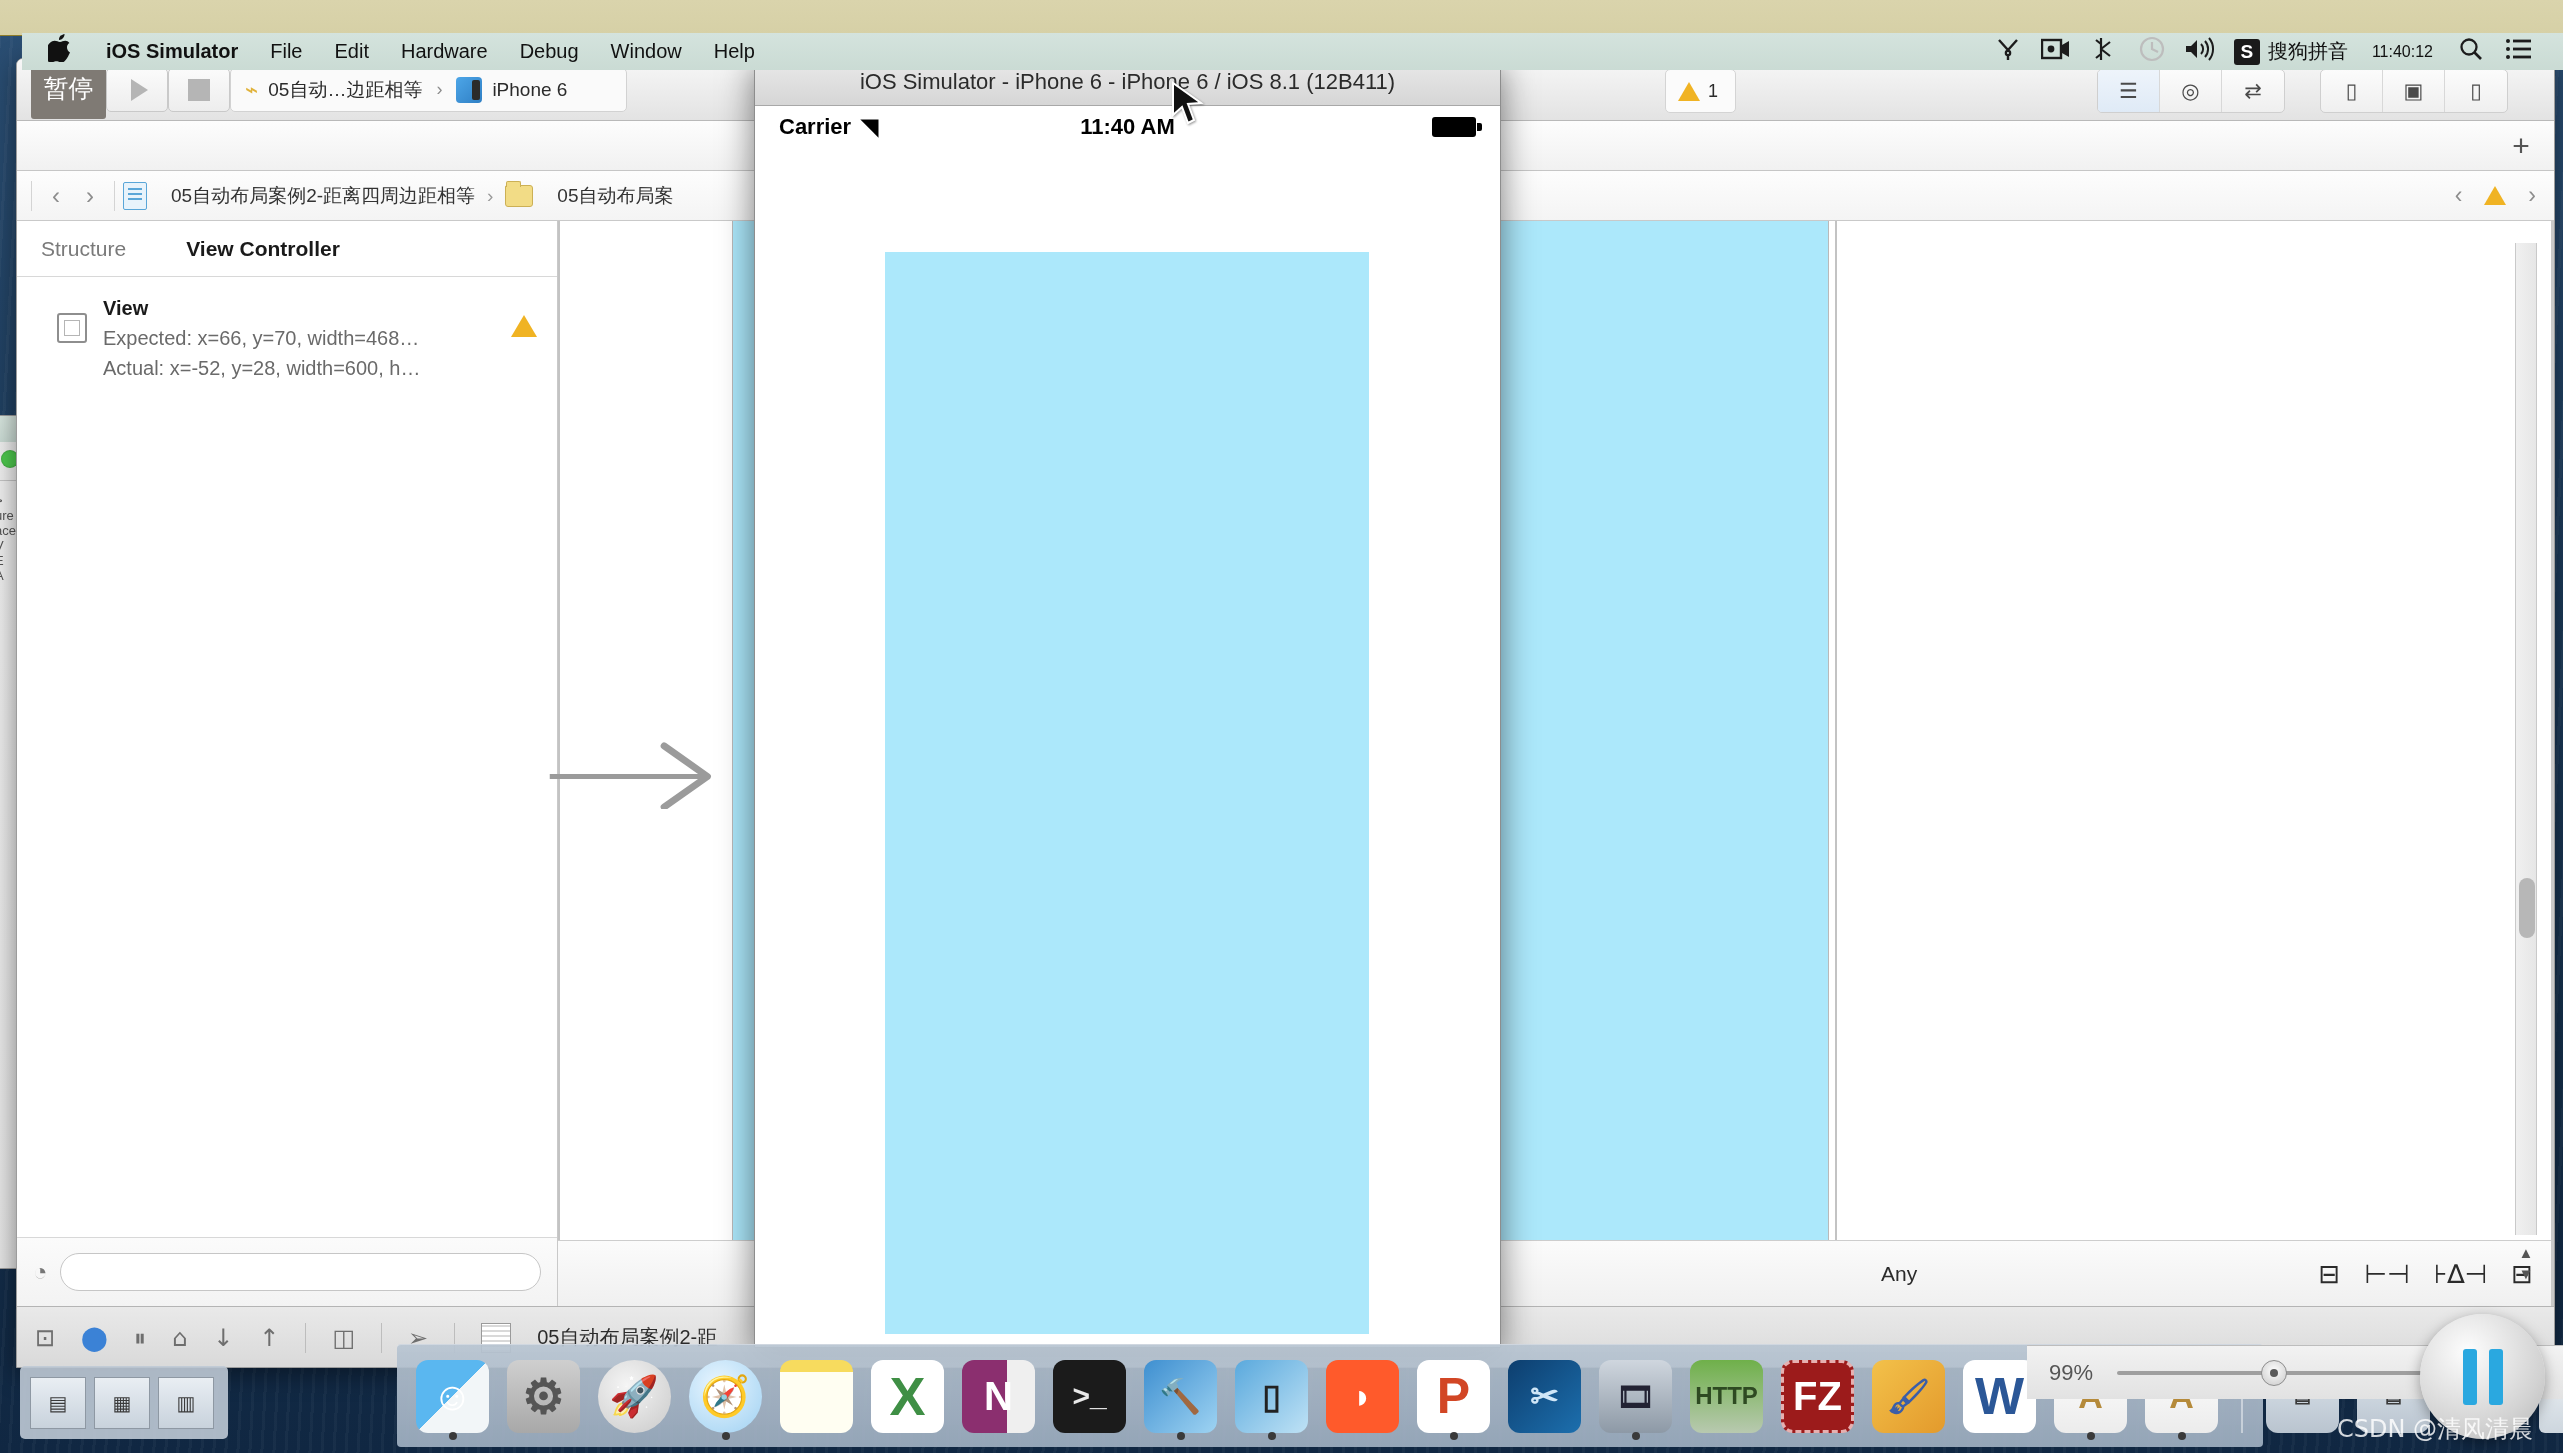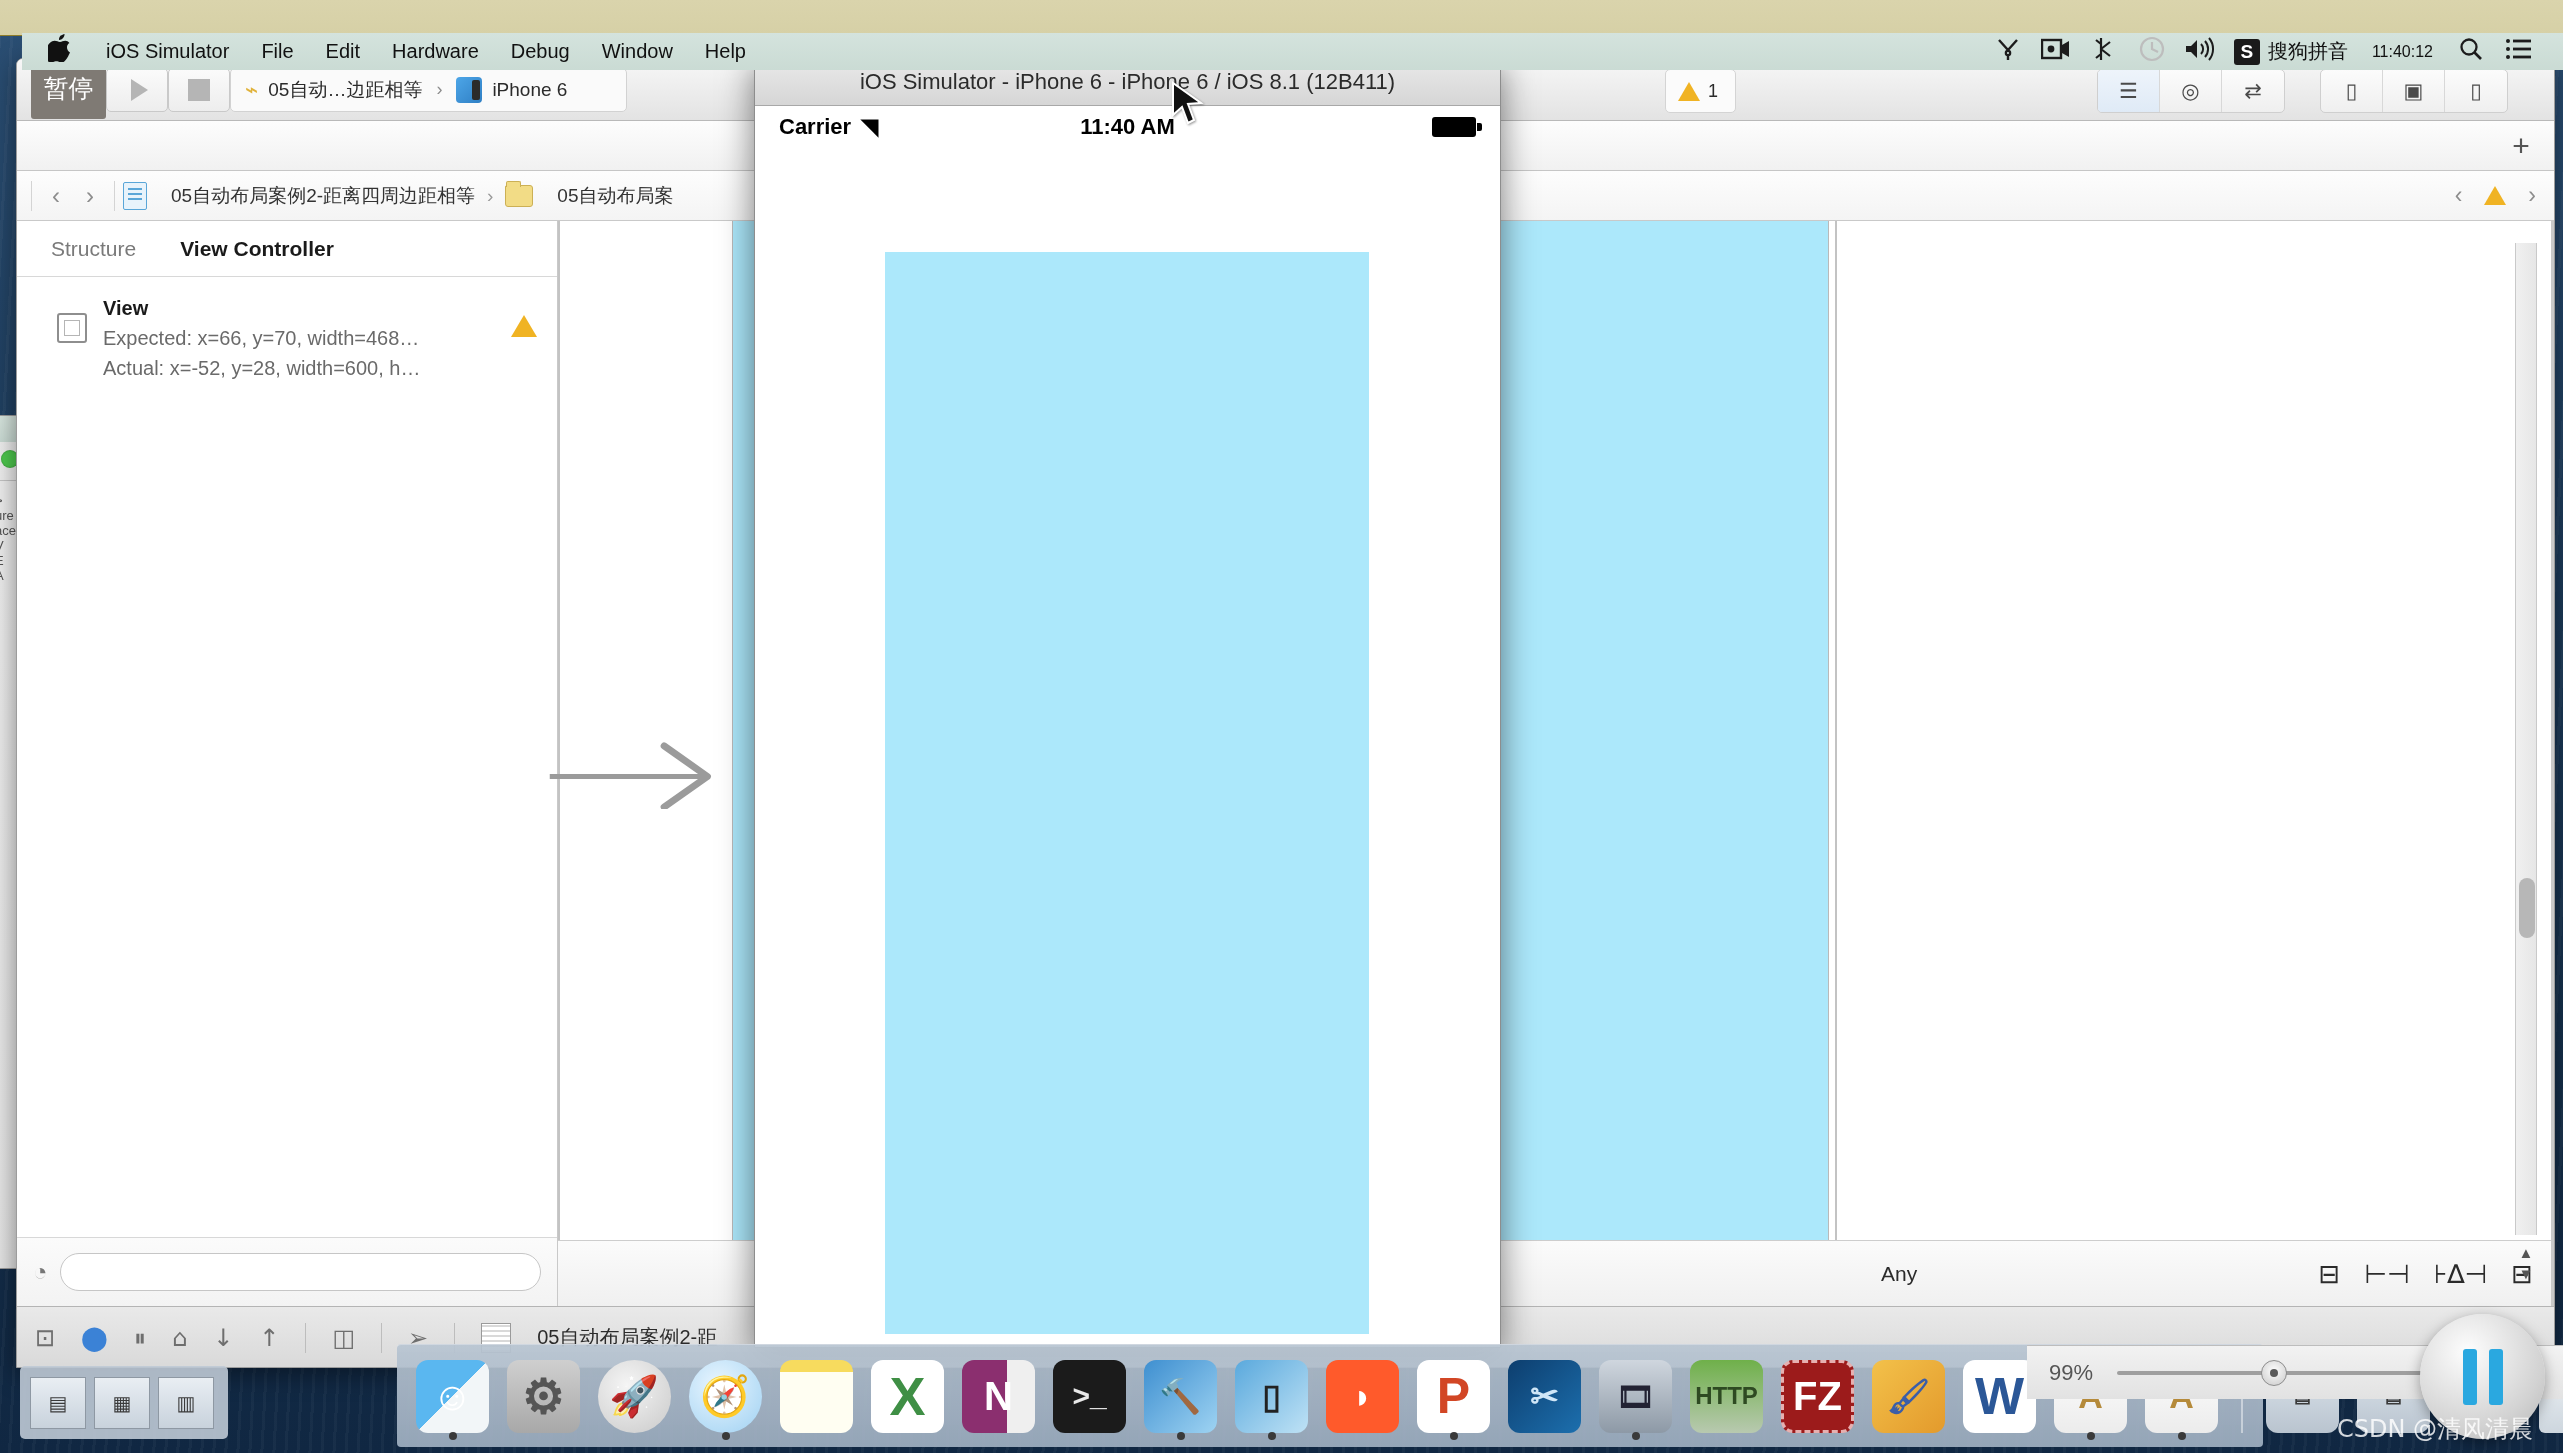--- a/index.html
+++ b/index.html
@@ -32,21 +32,21 @@
   }
   .menubar-inner{
     position:absolute; top:33px; left:22px; right:0; height:37px;
     background: linear-gradient(180deg,#d4e3dd 0%,#cadbd4 100%);
     display:flex; align-items:center;
   }
   .mb-left { display: flex; align-items: center; gap: 0; padding-left: 22px;}
   .mb-item {
     font-size: 20px; color: #111; padding: 2px 16px; white-space: nowrap;
   }
-  .mb-item.bold { font-weight: normal; }
+  .mb-item.bold { font-weight: bold; }
   .apple-logo { font-size: 25px; line-height: 1; padding: 0 18px 4px 4px; color:#111;}
   .mb-right { margin-left: auto; display: flex; align-items: center; gap: 0; padding-right: 20px;}
   .mb-icon { width: 48px; text-align: center; font-size: 22px; color: #1c1c1c; }
   .mb-clock { font-size: 16px; color: #111; padding: 0 14px; white-space: nowrap;}
   .mb-ime {
     display:flex; align-items:center; gap:8px; padding: 0 10px;
   }
   .ime-badge{
     display:inline-flex; align-items:center; justify-content:center;
     width:26px; height:26px; background:#1a1a1a; color:#fff;
@@ -172,21 +172,21 @@
     margin-left:auto; display:flex;align-items:center;gap:22px; padding-right:18px; color:#8d8d8d;font-size:23px;
   }
 
   
   .xc-body{ display:flex; height: 1085px; }
   .nav-pane{
     width: 541px; background:#fff; border-right:1px solid #c9c9c9;
     display:flex; flex-direction:column;
   }
   .np-header{
-    height:56px; display:flex;align-items:center; gap:44px; padding-left:34px;
+    height:56px; display:flex;align-items:center; gap:60px; padding-left:24px;
     border-bottom:1px solid #d8d8d8; font-size:21px;
   }
   .np-tab{ color:#7a7a7a; }
   .np-tab.active{ color:#1a1a1a; font-weight:bold; }
   .np-section{
     padding: 22px 0 0 22px; font-size:21px; font-weight:bold; color:#1a1a1a;
   }
   .issue-row{
     display:flex; gap:16px; padding: 16px 12px 0 40px; align-items:flex-start;
   }

